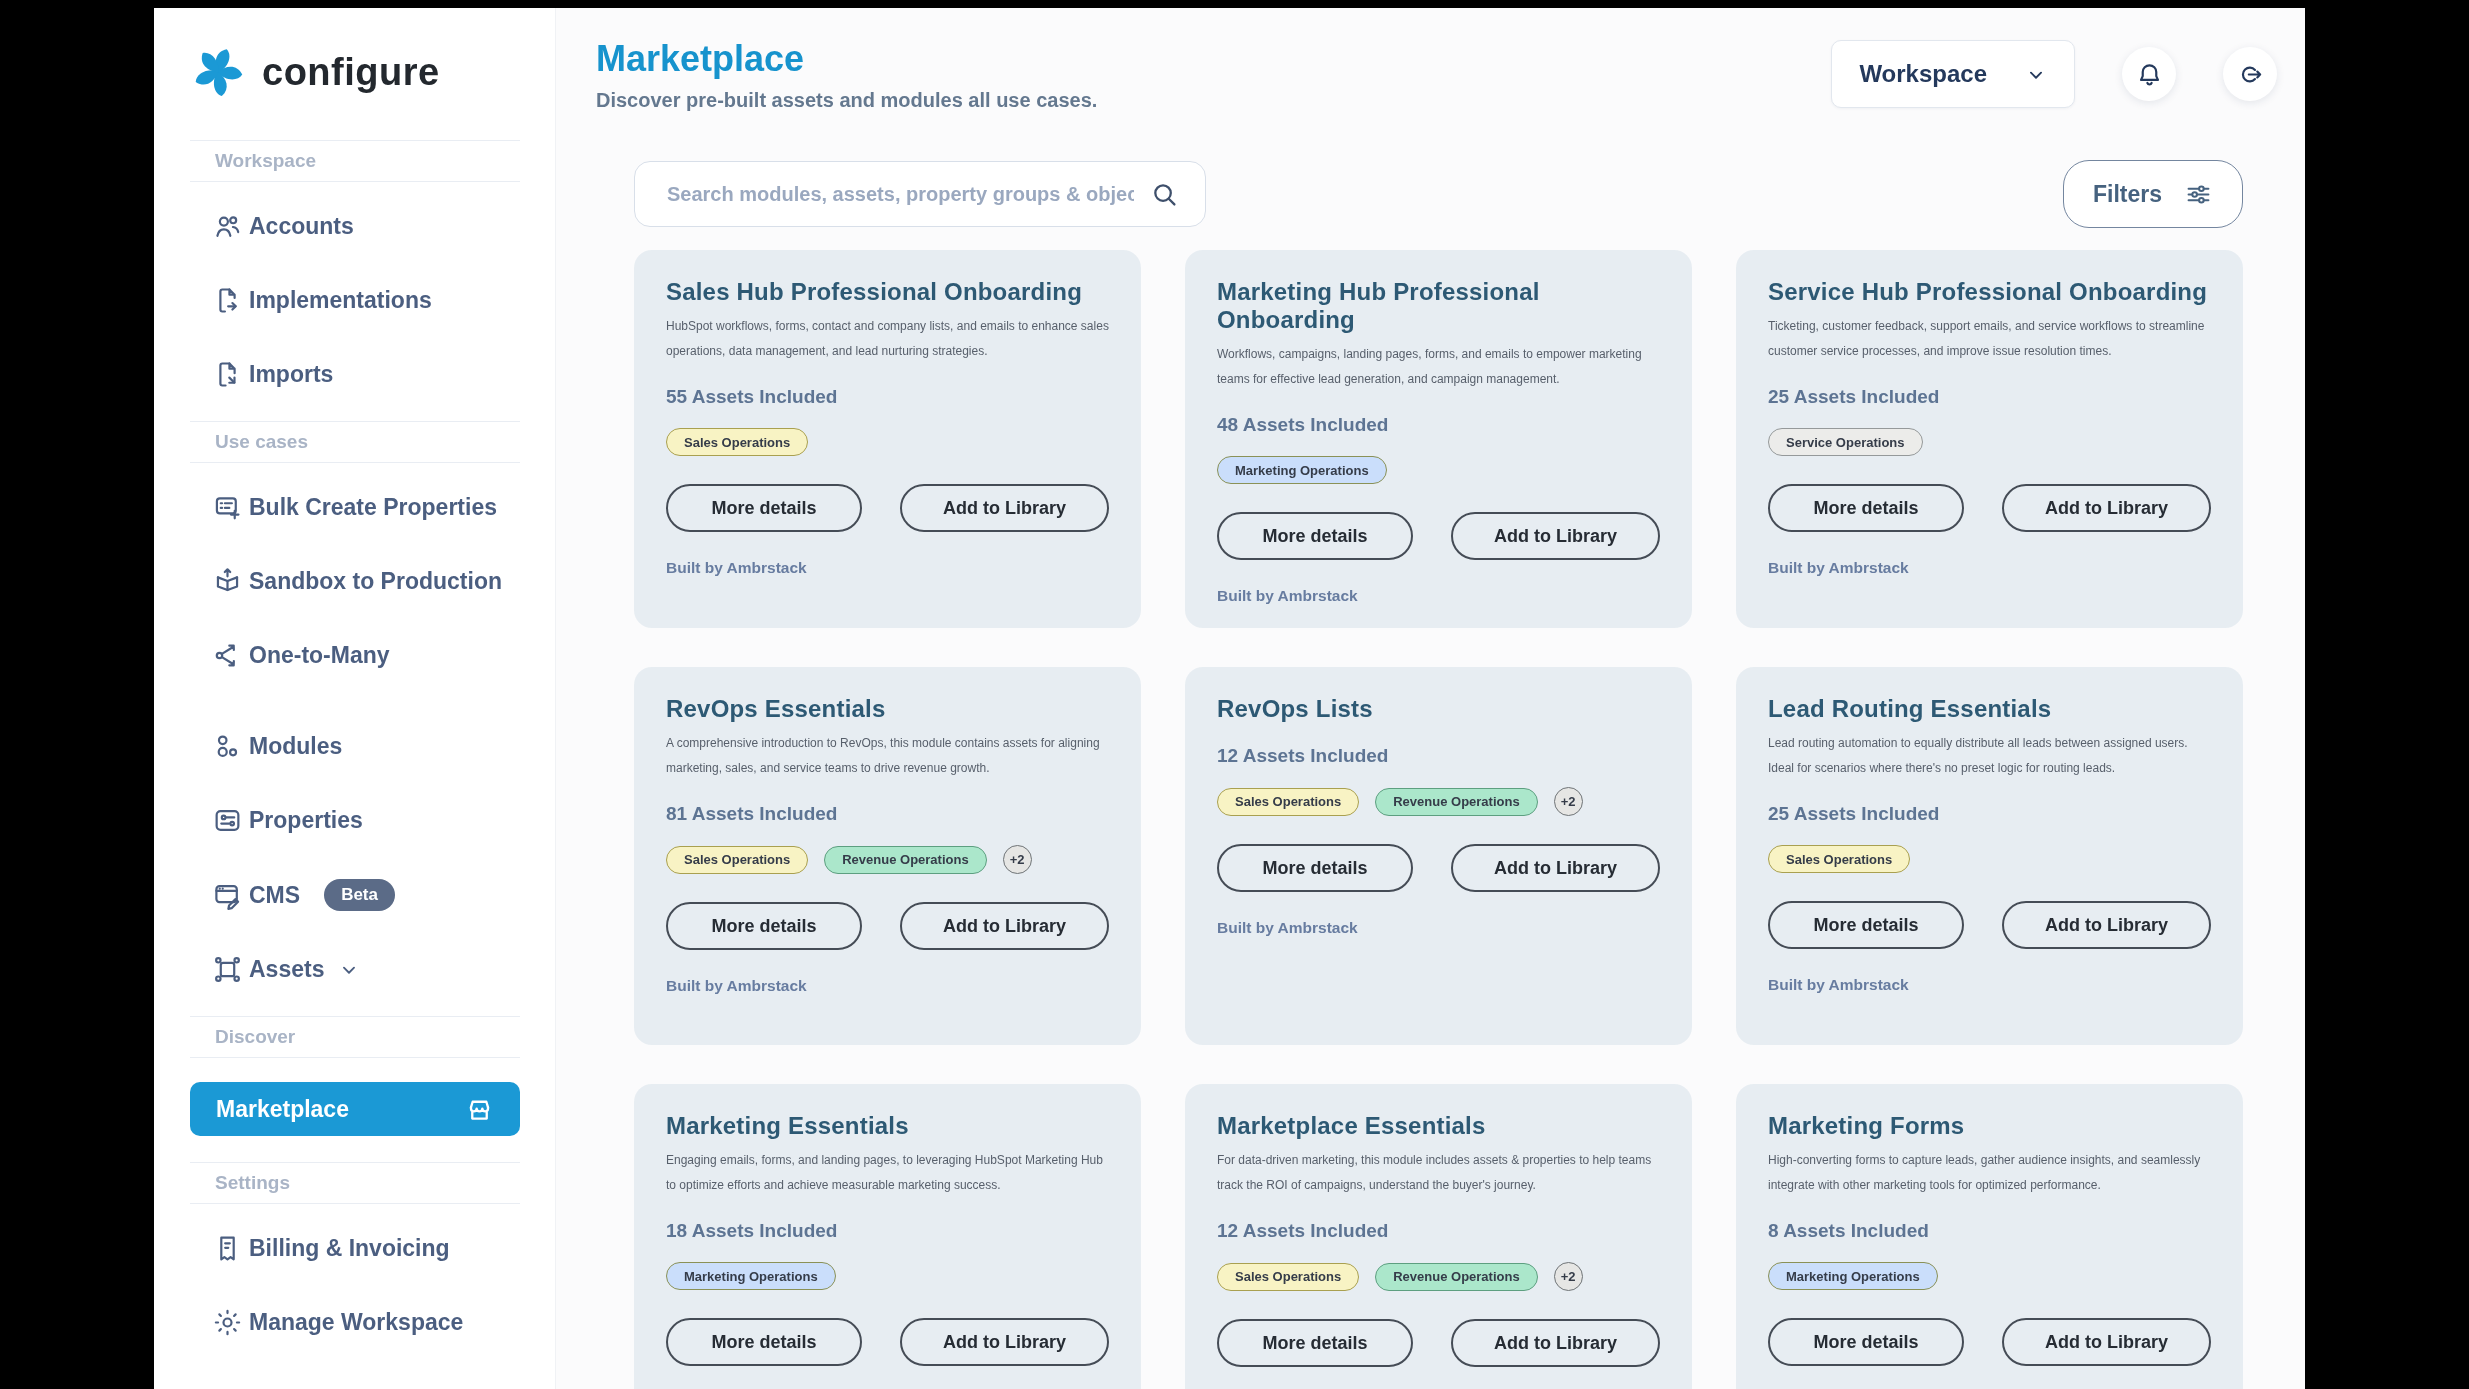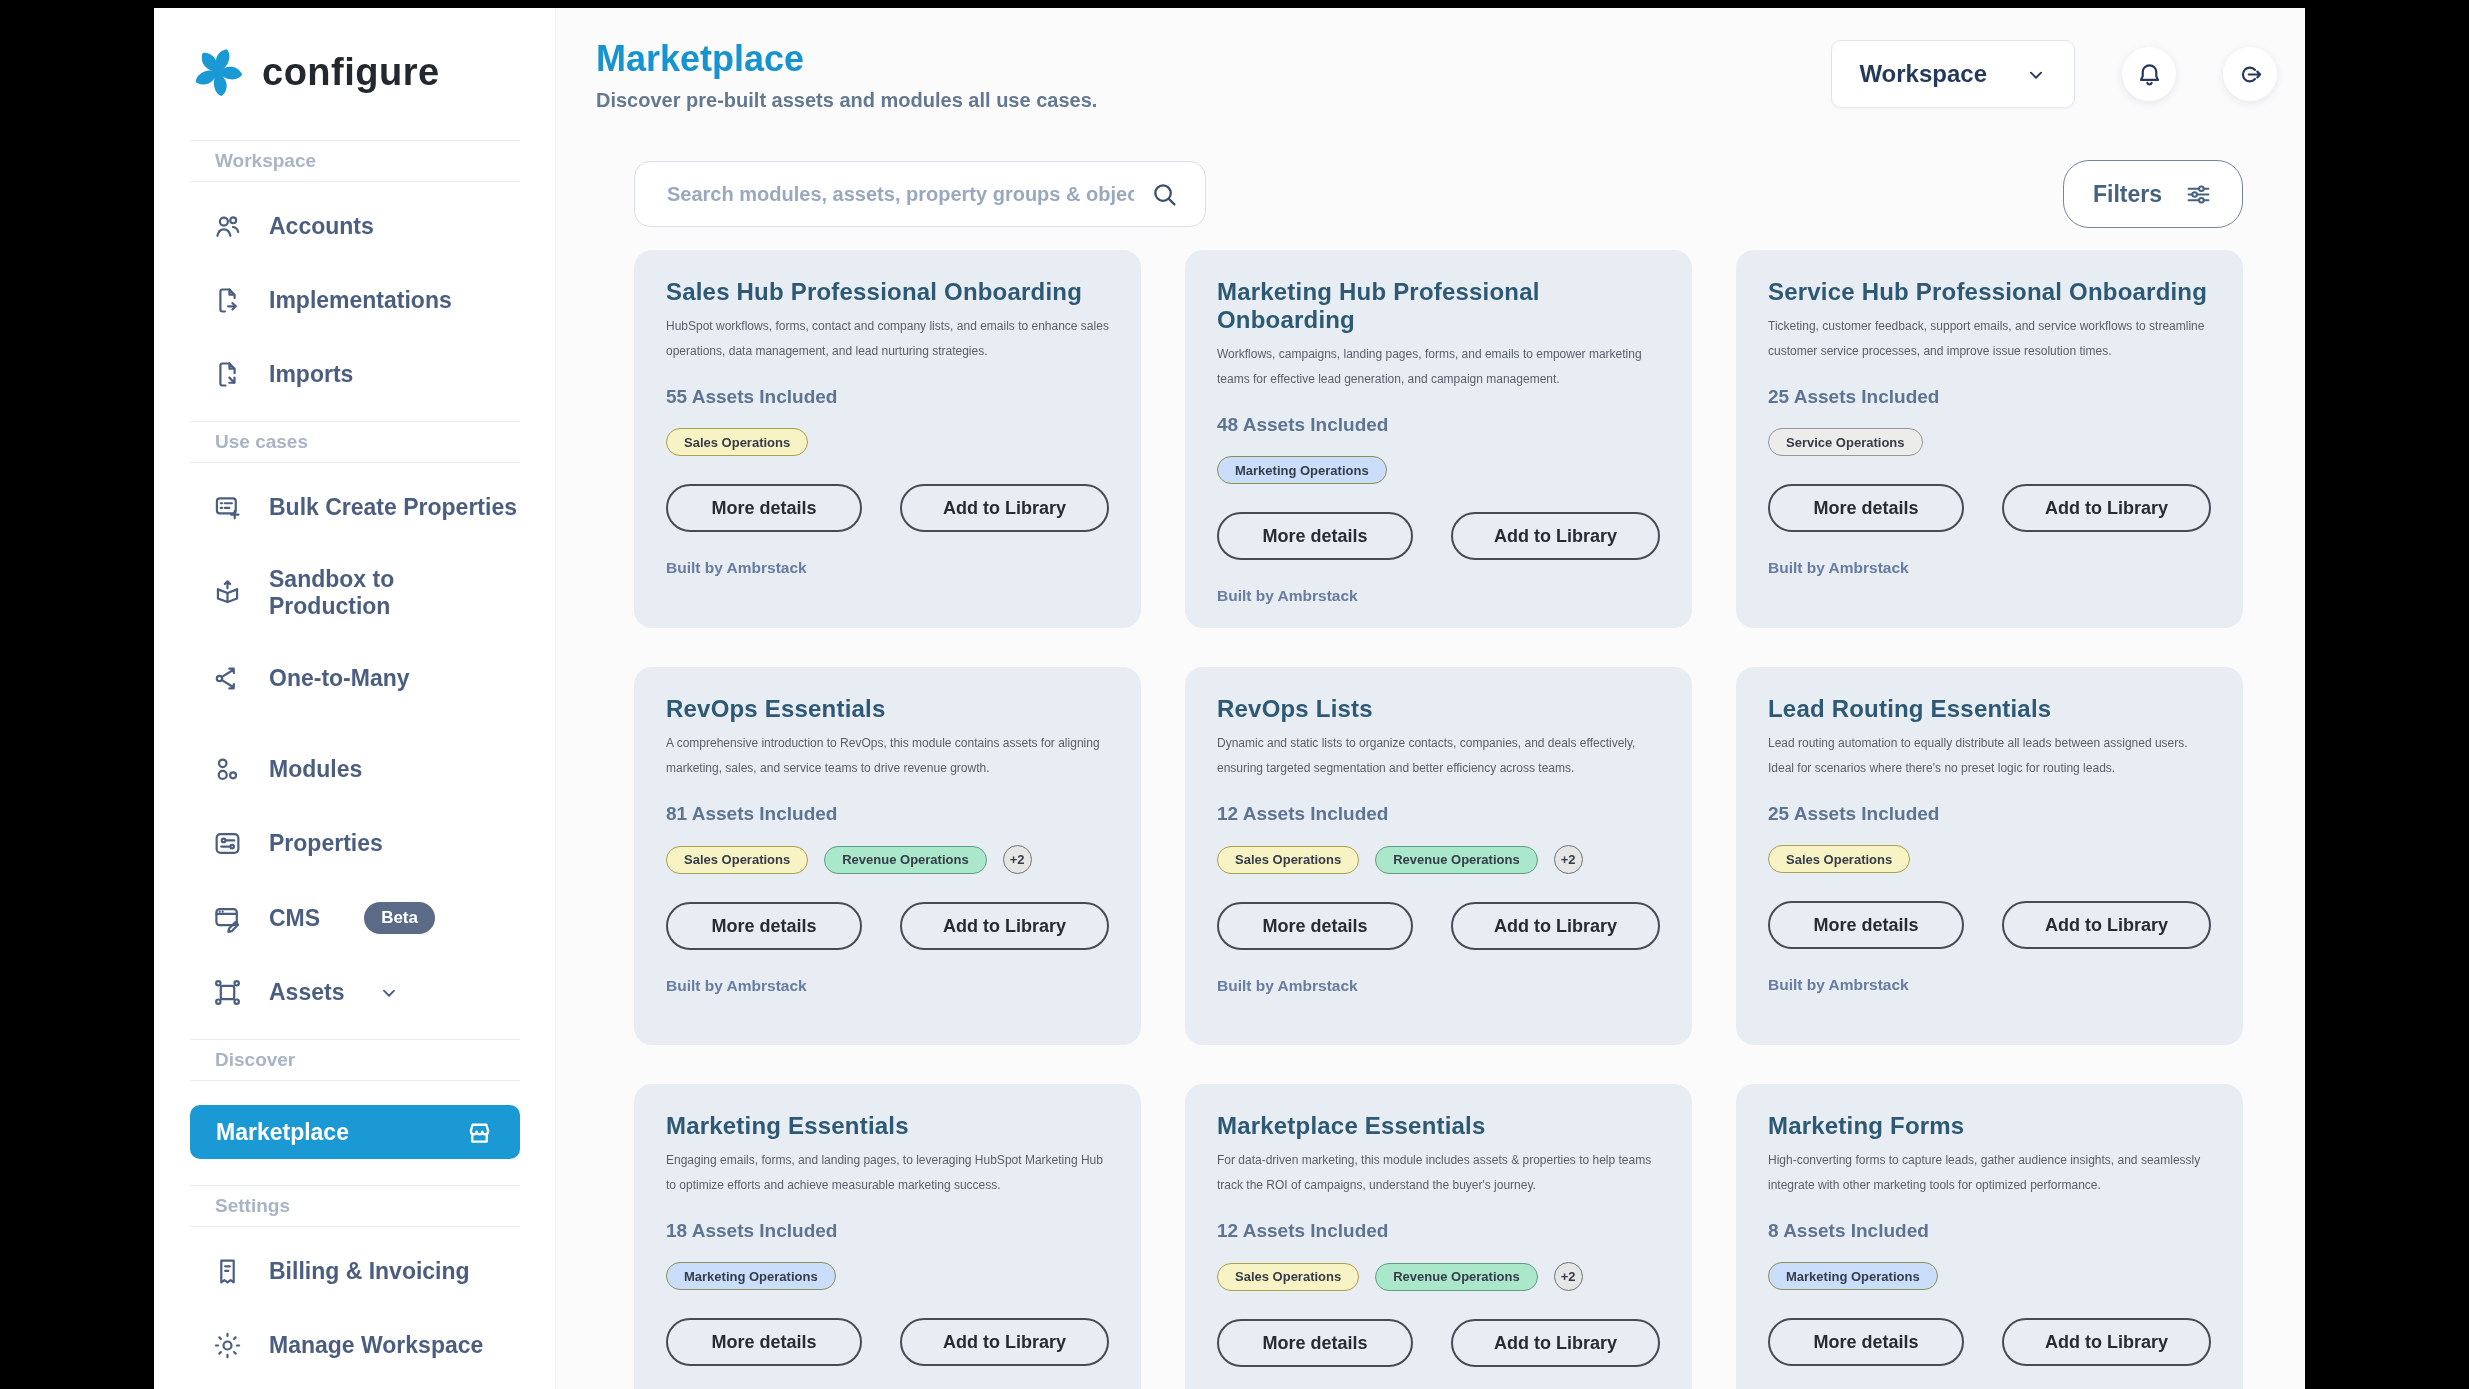--- a/index.html
+++ b/index.html
@@ -9,21 +9,21 @@
   .app { position:absolute; left:154px; top:8px; width:2151px; height:1389px; background:#fbfbfc; display:flex; overflow:hidden; }
 
   
   .sidebar { width:402px; min-width:402px; height:100%; background:#ffffff; border-right:1px solid #f0f2f5; padding:30px 35px 0 36px; }
   .logo-row { display:flex; align-items:center; gap:16px; height:64px; margin:2px 0 36px 0; }
   .logo-mark svg { width:56px; height:56px; display:block; }
   .logo-text { font-size:38px; font-weight:700; color:#23282e; letter-spacing:.5px; }
   .sec-head { border-top:1px solid #e9edf3; border-bottom:1px solid #e9edf3; padding:9px 0 9px 25px; }
   .sec-label { font-size:19px; font-weight:600; color:#a9b4c6; }
   .sec-items { padding:24px 0 26px 0; }
-  .nav-item { display:flex; align-items:center; gap:26px; padding:5px 0 5px 22px; margin-bottom:33px; color:#4b5e80; font-size:23px; font-weight:600; cursor:pointer; border-radius:10px; }
+  .nav-item { display:flex; align-items:center; gap:6px; padding:5px 0 5px 22px; margin-bottom:33px; color:#4b5e80; font-size:23px; font-weight:600; cursor:pointer; border-radius:10px; }
   .nav-item:last-child { margin-bottom:0; }
   .nav-icon { width:31px; height:31px; display:flex; align-items:center; justify-content:center; flex:none; }
   .nav-icon svg { width:31px; height:31px; }
   .nav-item.active { background:#1b99d5; color:#fff; height:54px; padding:0 25px 0 26px; justify-content:space-between; }
   .nav-item.active .nav-icon svg { width:33px; height:33px; }
   .beta-badge { background:#5b6b87; color:#fff; font-size:17px; font-weight:600; padding:6px 17px; border-radius:999px; margin-left:18px; }
   .chev { width:22px; height:22px; margin-left:8px; display:inline-flex; }
   .chev svg { width:22px; height:22px; }
 
   
@@ -361,21 +361,20 @@
               <span class="tag tag-more">+2</span>
             </div>
             <div class="actions">
               <button class="btn btn-more">More details</button>
               <button class="btn btn-add">Add to Library</button>
             </div>
             <div class="built-by">Built by Ambrstack</div>
           </article>
           <article class="card">
             <h3 class="card-title">RevOps Lists</h3>
-            <p class="card-desc">Dynamic and static lists to organize contacts, companies, and deals effectively, ensuring targeted segmentation and better efficiency across teams.</p>
             <div class="card-assets">12 Assets Included</div>
             <div class="tags">
               <span class="tag tag-sales">Sales Operations</span>
               <span class="tag tag-revenue">Revenue Operations</span>
               <span class="tag tag-more">+2</span>
             </div>
             <div class="actions">
               <button class="btn btn-more">More details</button>
               <button class="btn btn-add">Add to Library</button>
             </div>

